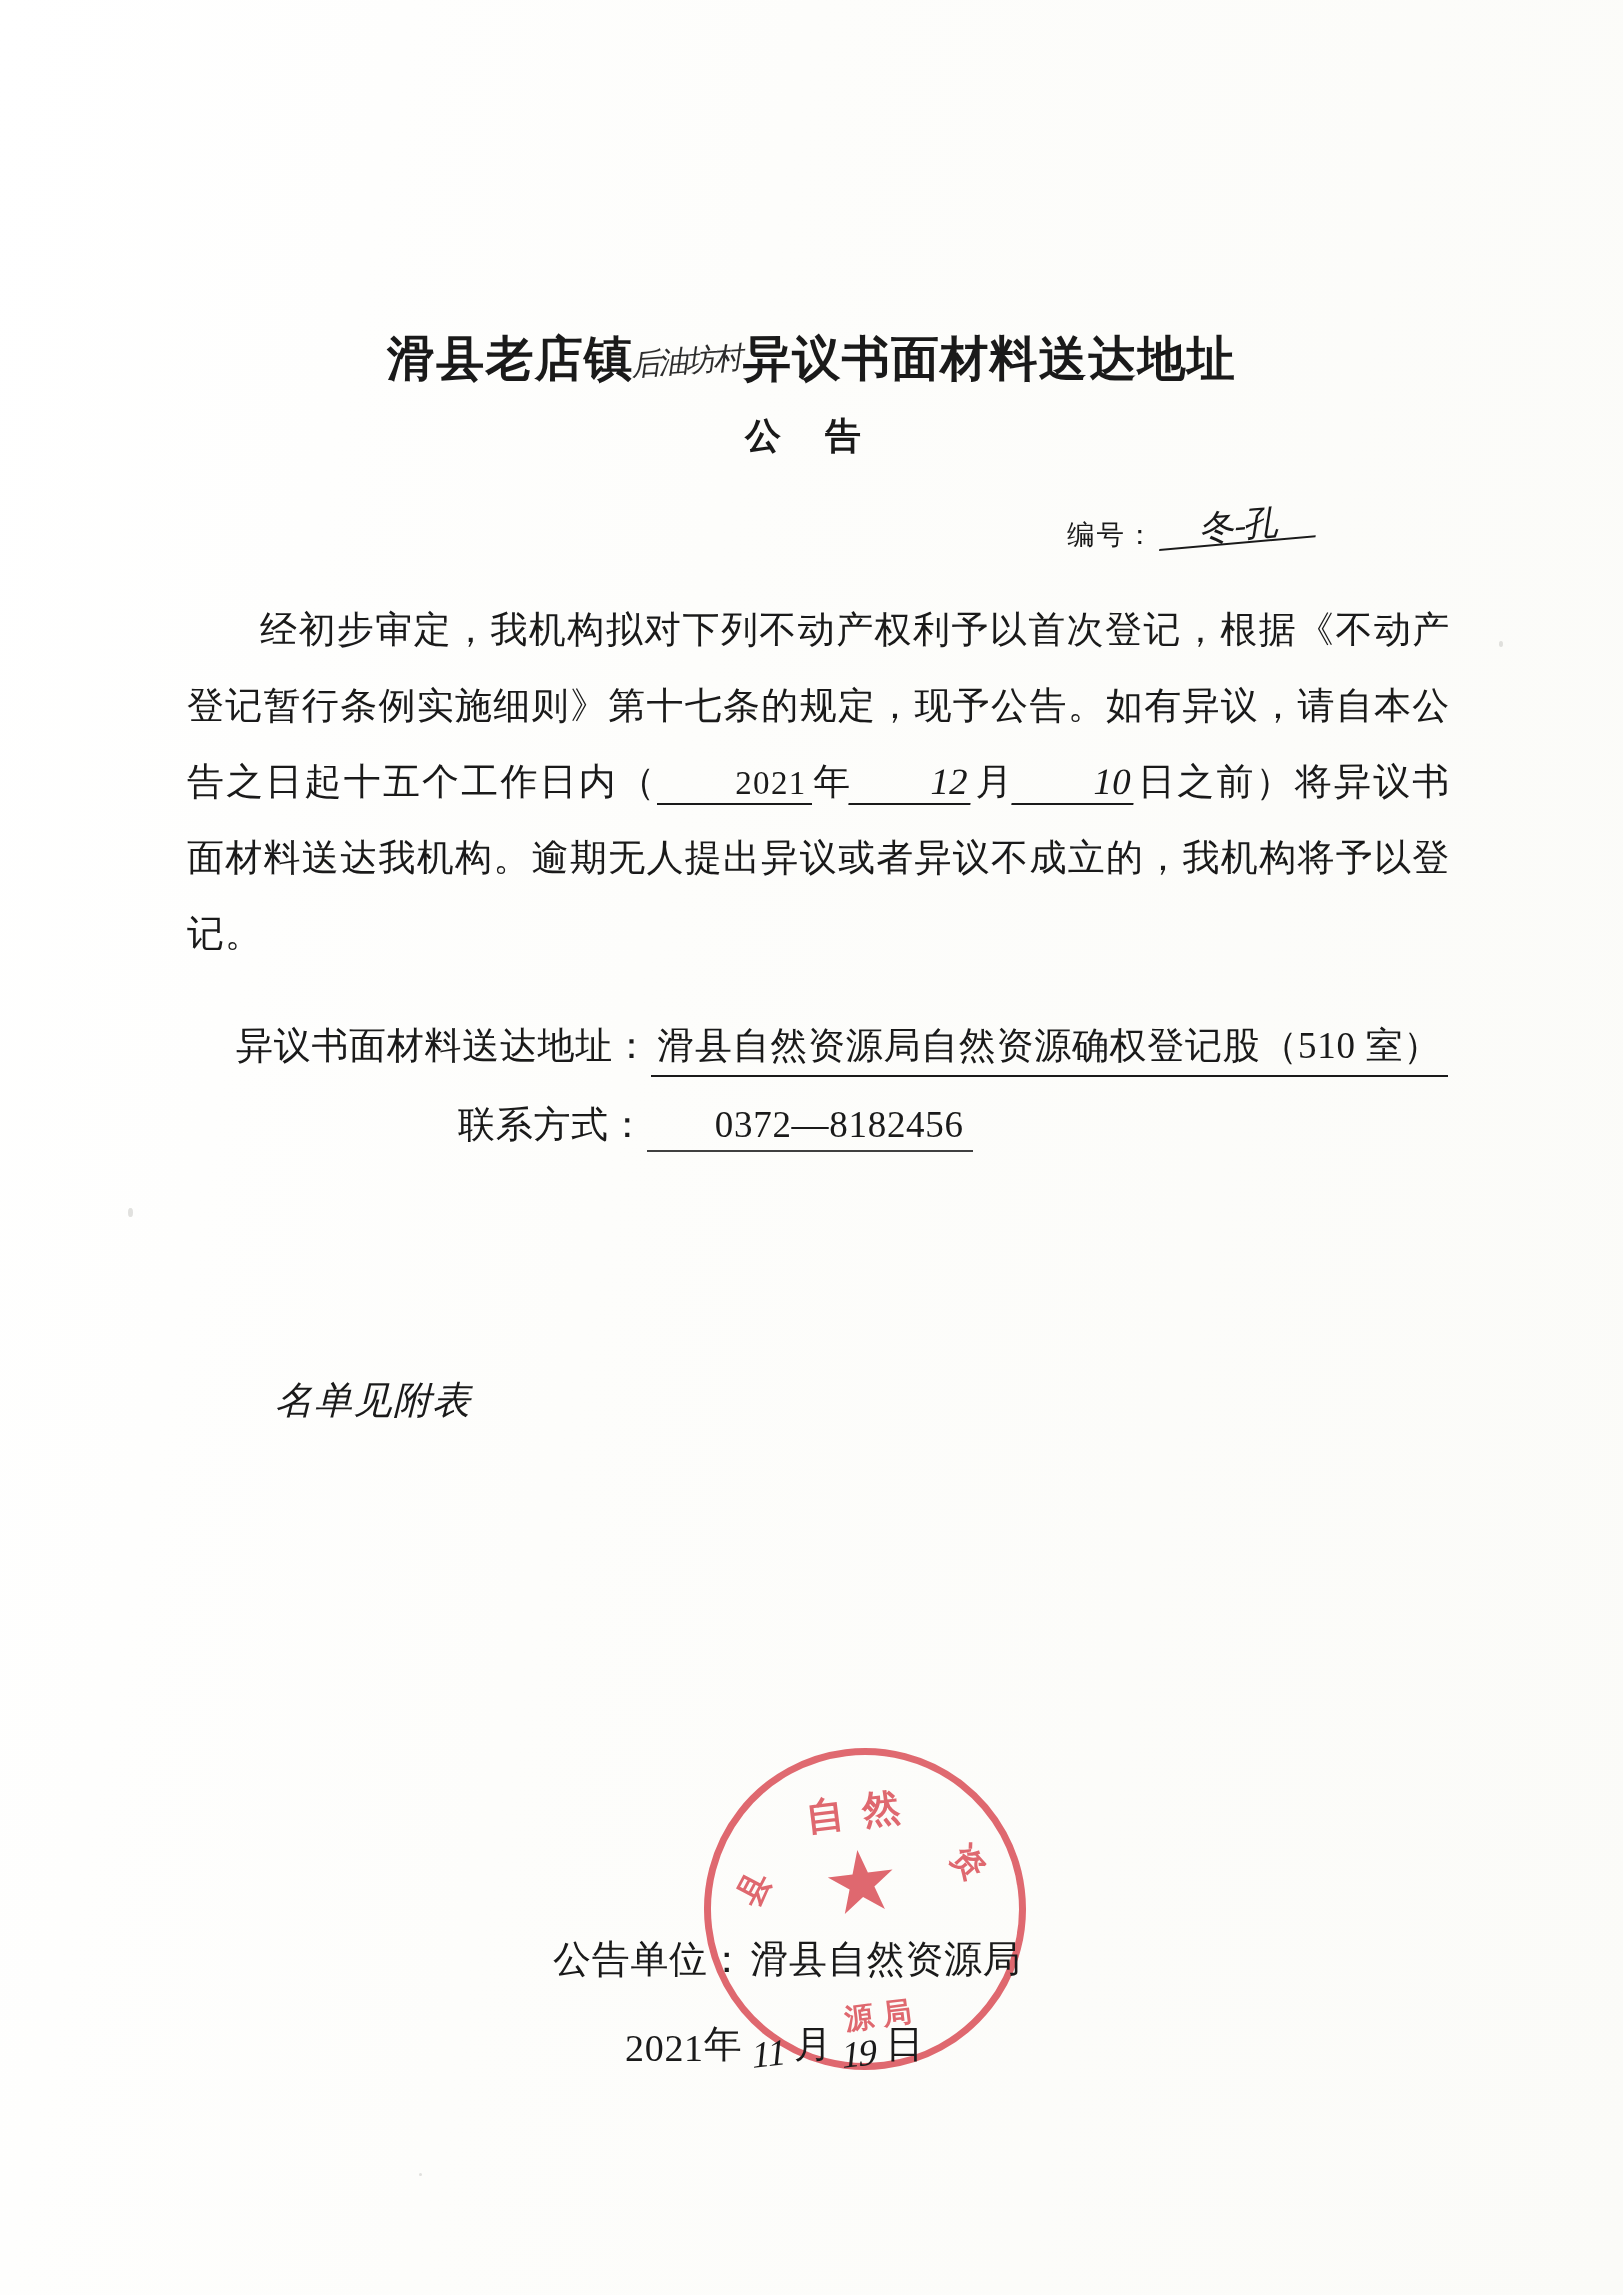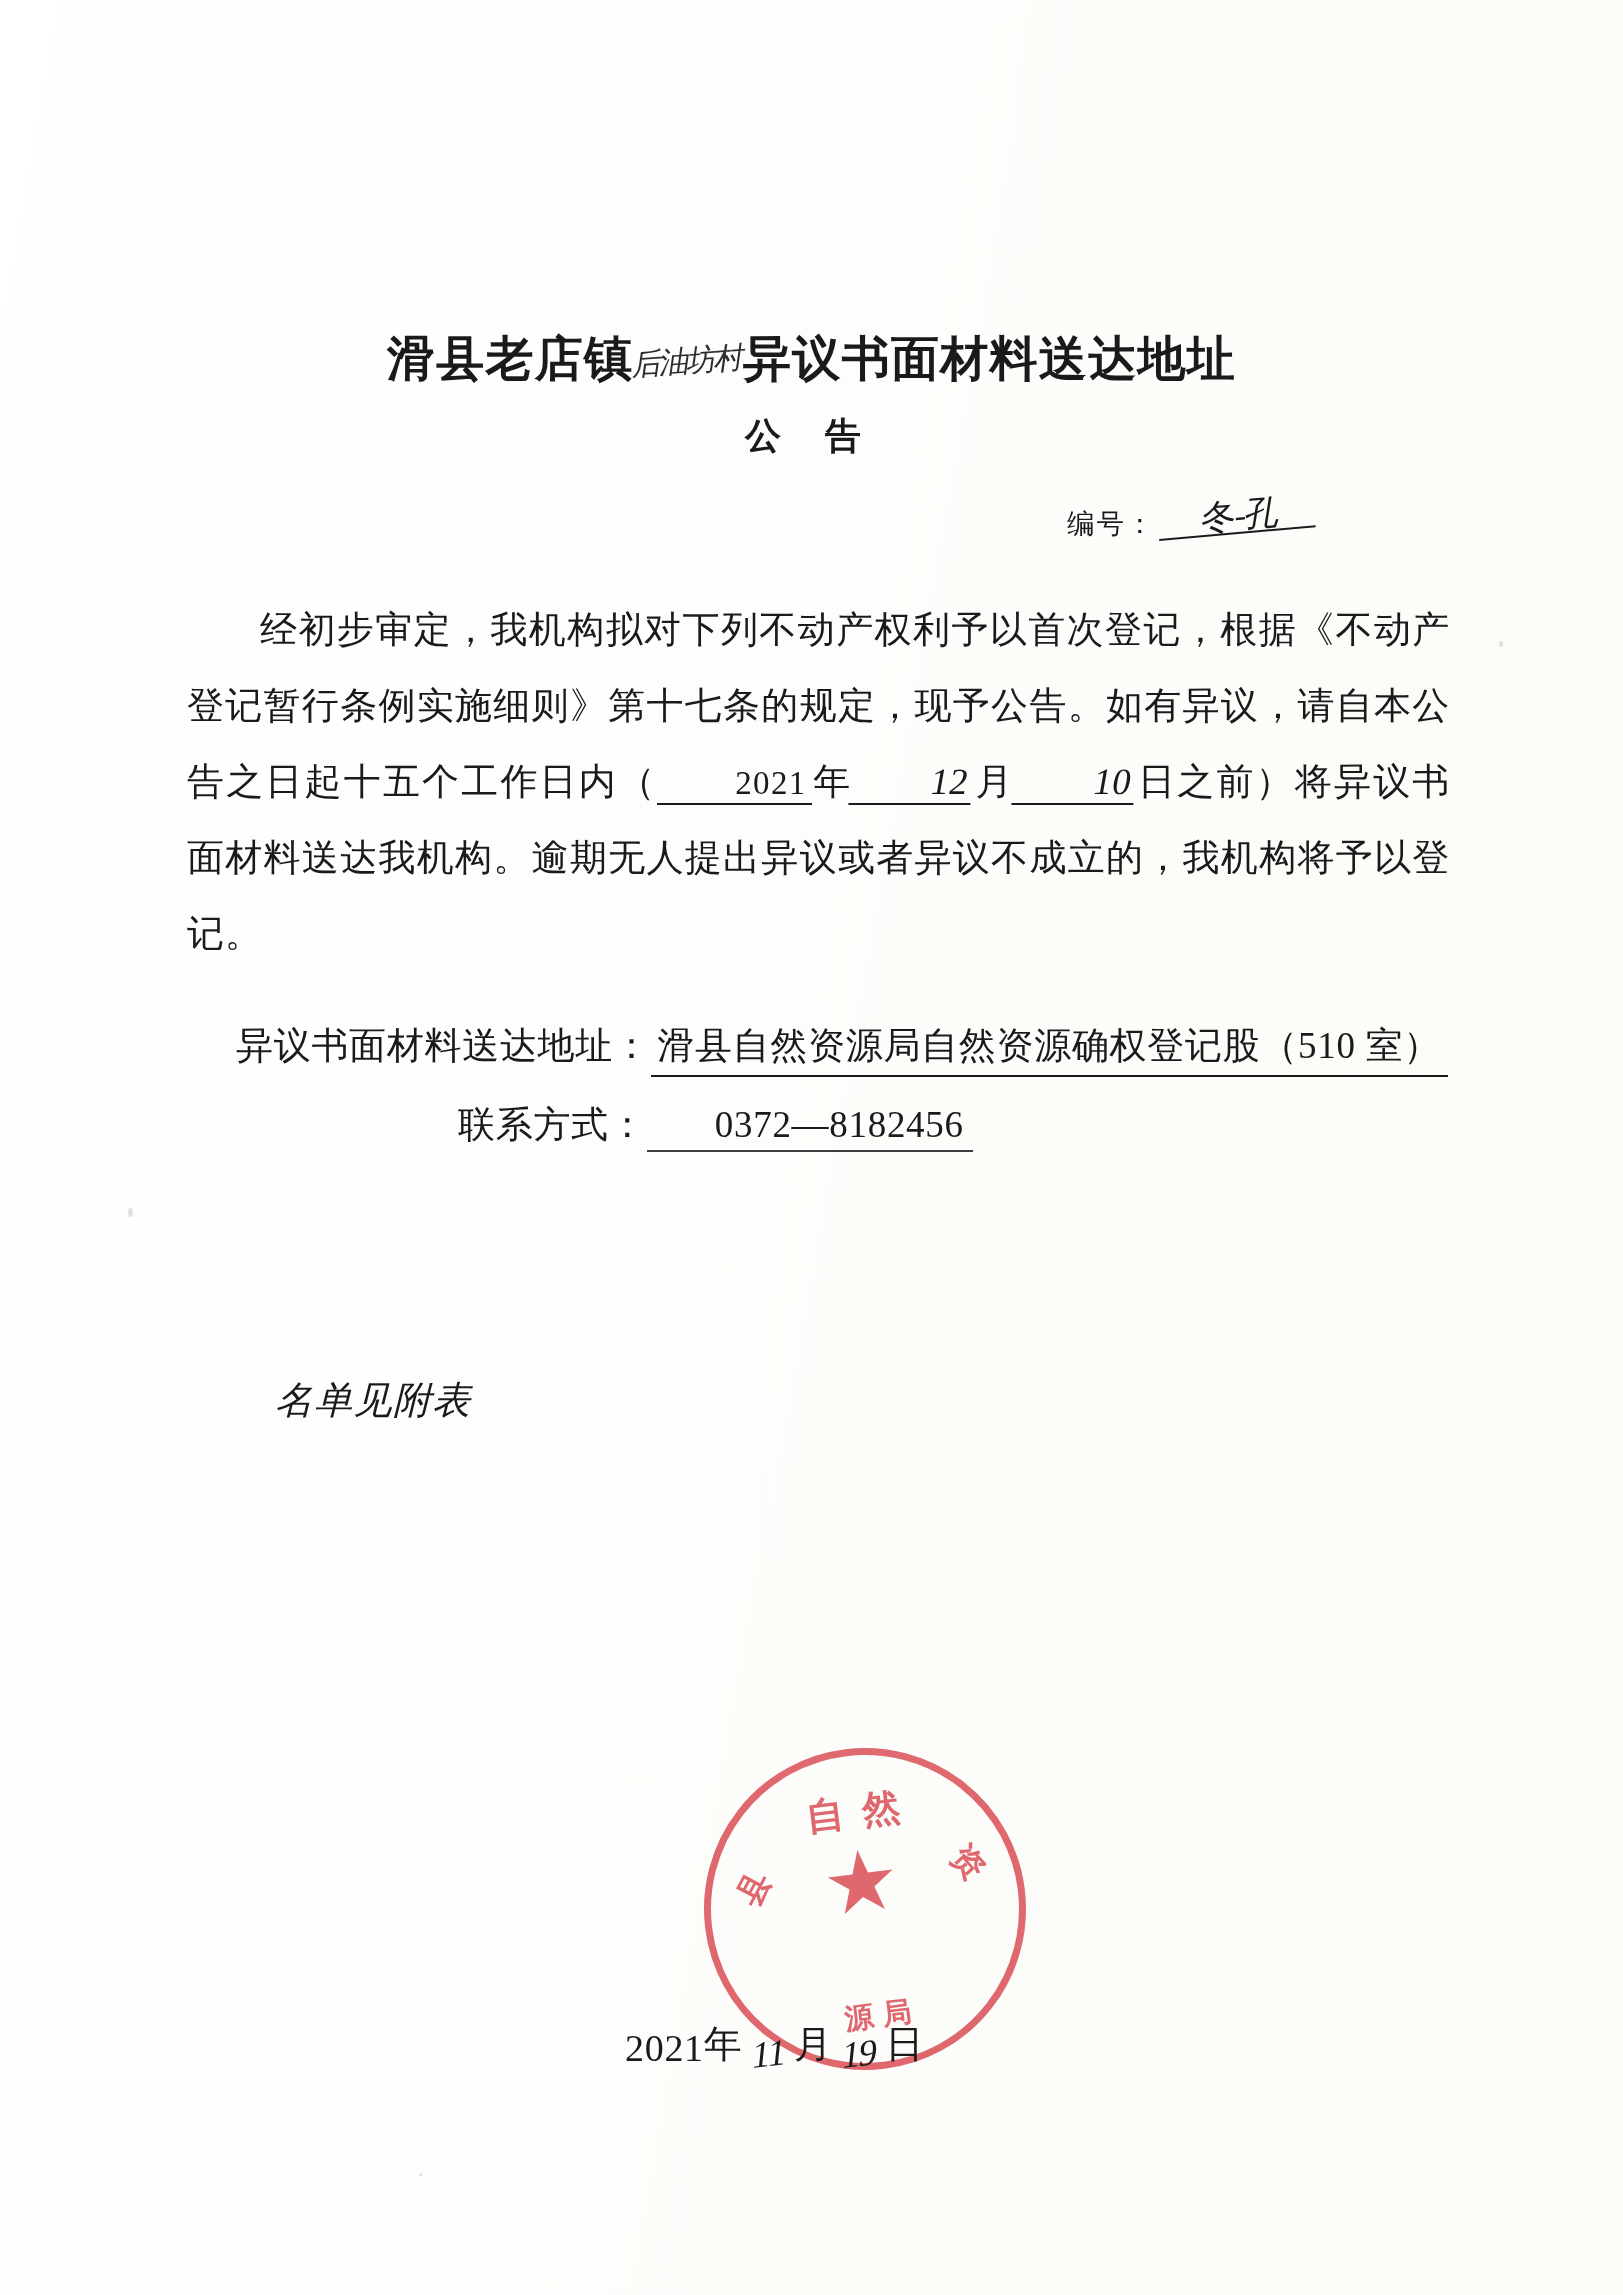--- a/index.html
+++ b/index.html
@@ -66,26 +66,26 @@
     display: inline-block;
     letter-spacing: -2.6px;
     vertical-align: 3.9px;
     opacity: .92;
   }
 
   
   .serial-row {
     position: absolute;
     left: 1067px;
-    top: 506px;
+    top: 517px;
     font-family: "Liberation Sans", sans-serif;
     font-size: 27.5px;
     letter-spacing: 2px;
     display: flex;
-    align-items: center;
+    align-items: flex-start;
   }
   .serial-label { white-space: nowrap; }
   .serial-value {
     display: inline-block;
     width: 157px;
     margin-left: 3.9px;
     border-bottom: 2px solid #1a1a1a;
     text-align: center;
     font-family: "Liberation Serif", serif;
     font-size: 35px;
@@ -302,20 +302,23 @@
     <div class="seal">
       <div class="seal-top-text">自然</div>
       <div class="seal-arc-left">县</div>
       <div class="seal-arc-right">资</div>
       <div class="seal-star">
           <span>★</span>
         </div>
       <div class="seal-bottom-text">源局</div>
     </div>
 
+    <div class="issuer-line">
+      <span>公告单位：</span><span class="issuer-value">滑县自然资源局</span>
+    </div>
 
     <div class="date-line">
       <span>2021</span>
         <span>年</span>
         <span class="hand-num">11</span>
         <span>月</span>
         <span class="hand-num">19</span>
         <span>日</span>
     </div>
 

